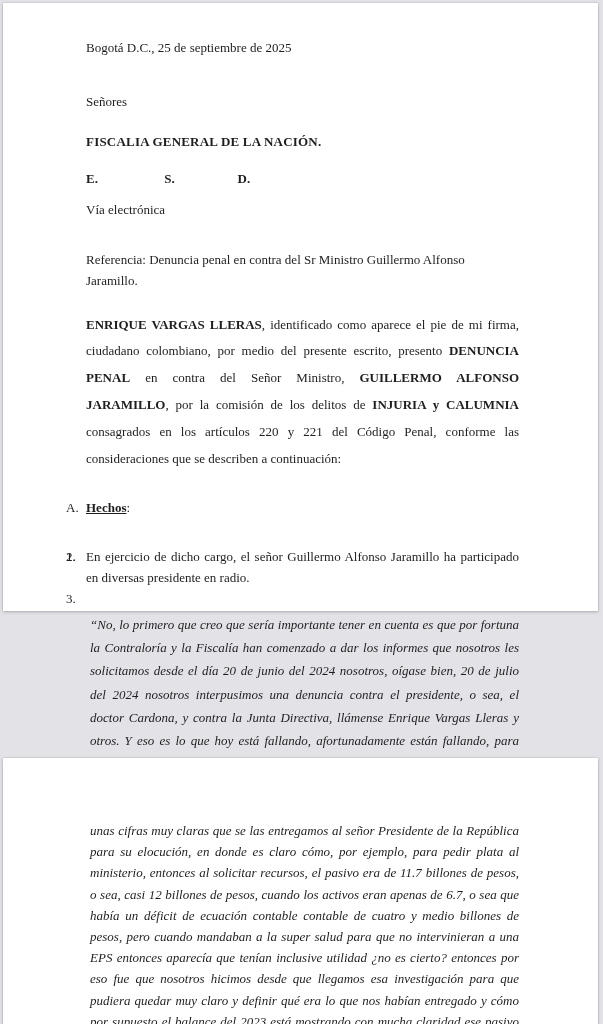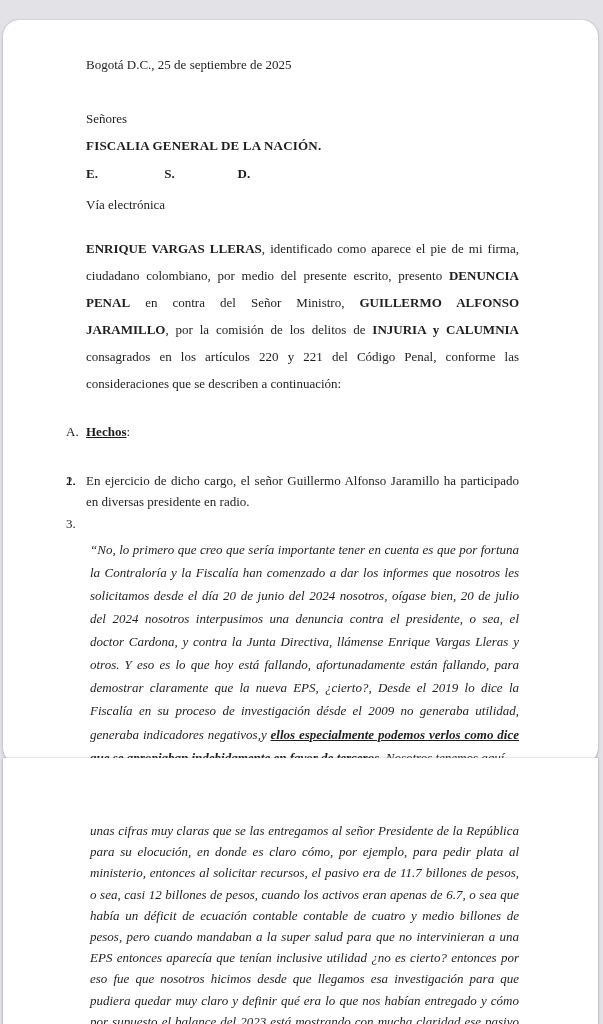--- a/index.html
+++ b/index.html
@@ -12,31 +12,31 @@
     color: #1e1e20;
   }
   .page {
     position: absolute;
     left: 3px;
     width: 595px;
     background: #ffffff;
     box-shadow: 0 1px 3px rgba(110,110,125,0.45), 0 0 1px rgba(110,110,125,0.5);
     box-sizing: border-box;
   }
-  #page1 { top: 20px; height: 744px; border-radius: 16px; }
+  #page1 { top: 3px; height: 608px; }
   #page2 { top: 758px; height: 420px; }
   .content {
     padding: 0 79px 0 83px;
     font-size: 13px;
     line-height: 1.6;
   }
   .date-line { padding-top: 35px; }
   .salutation { margin-top: 33px; font-family: Liberation Serif, serif; }
-  .recipient-name { font-weight: bold; margin-top: 6px; letter-spacing: 0.2px; }
-  .esd-line { font-weight: bold; margin-top: 8px; }
+  .recipient-name { font-weight: bold; margin-top: 19px; letter-spacing: 0.2px; }
+  .esd-line { font-weight: bold; margin-top: 17px; }
   .esd-line span.esd-e { display: inline-block; width: 75px; }
   .esd-line span.esd-s { display: inline-block; width: 70px; }
   .via-line { margin-top: 10px; }
   .reference-line { margin-top: 29px; }
   .para {
     text-align: justify;
   }
   .intro-para { margin-top: 20px; line-height: 2.07; }
   .section-heading { margin-top: 25px; position: relative; }
   .hang-marker { position: absolute; left: -20px; top: 0; }
@@ -65,20 +65,21 @@
     <div class="recipient-name">FISCALIA GENERAL DE LA NACIÓN.</div>
 
     <div class="esd-line">
       <span class="esd-e">E.</span>
       <span class="esd-s">S.</span>
       <span class="esd-d">D.</span>
     </div>
 
     <div class="via-line">Vía electrónica</div>
 
+    <div class="reference-line">Referencia: Denuncia penal en contra del Sr Ministro Guillermo Alfonso Jaramillo.</div>
 
     <div class="para intro-para"><span class="b">ENRIQUE VARGAS LLERAS</span><span>, identificado como aparece el pie de mi firma, ciudadano colombiano, por medio del presente escrito, presento </span><span class="b">DENUNCIA PENAL</span><span> en contra del Señor Ministro, </span><span class="b">GUILLERMO ALFONSO JARAMILLO</span><span>, por la comisión de los delitos de </span><span class="b">INJURIA y CALUMNIA</span><span> consagrados en los artículos 220 y 221 del Código Penal, conforme las consideraciones que se describen a continuación:</span></div>
 
     <div class="section-heading">
       <span class="hang-marker">A.</span>
       <span><span class="u">Hechos</span><span>:</span></span>
     </div>
 
     <div class="facts-list">
       <div class="fact-row para">

